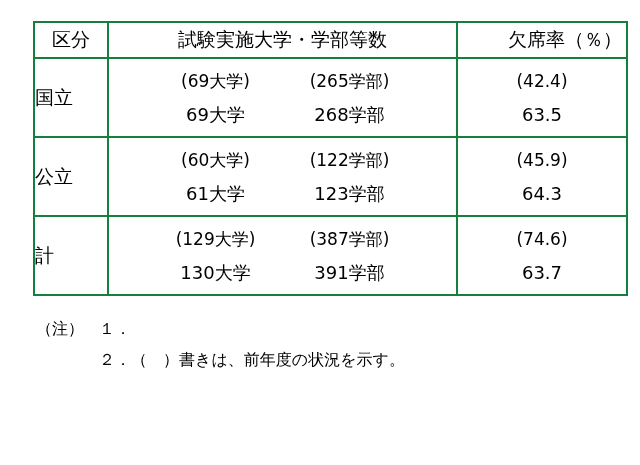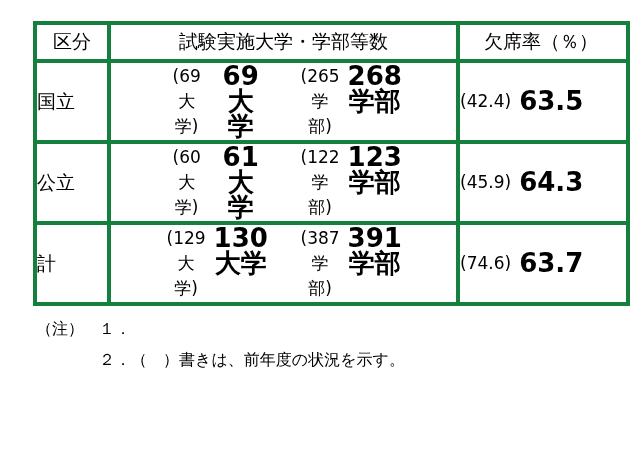--- a/index.html
+++ b/index.html
@@ -20,65 +20,67 @@
   
   table.stats {
     position: absolute;
     left: 33px;
     top: 21px;
     border-collapse: collapse;
     table-layout: fixed;
   }
   table.stats th,
   table.stats td {
-    border: 4px solid #15803d;
+    border: 2px solid #15803d;
     padding: 0;
     vertical-align: middle;
   }
   col.c1 { width: 74px; }
   col.c2 { width: 349px; }
   col.c3 { width: 170px; }
 
   th.hdr {
     height: 34px;
     font-weight: normal;
     font-size: 19px;
     text-align: center;
   }
   th.hdr.rate-hdr {
+    text-align: right;
     padding-right: 4px;
   }
 
   td.label-cell {
     height: 77px;
     text-align: left;
     font-size: 19px;
   }
   td.pair-cell {
     padding-right: 34px;
   }
   .pair {
     display: flex;
     justify-content: center;
     gap: 34px;
   }
   .sub {
     width: 100px;
     display: flex;
+    flex-direction: column;
     gap: 8px;
     text-align: center;
   }
   .prev {
     font-size: 17px;
     line-height: 25px;
   }
   .curr {
-    font-size: 26px;
+    font-size: 18px;
     line-height: 25px;
-    font-weight: bold;
+    font-weight: normal;
   }
   td.rate-cell {
     padding-right: 56px;
   }
   td.rate-cell .sub {
     width: auto;
   }
 
   
   .notes {

